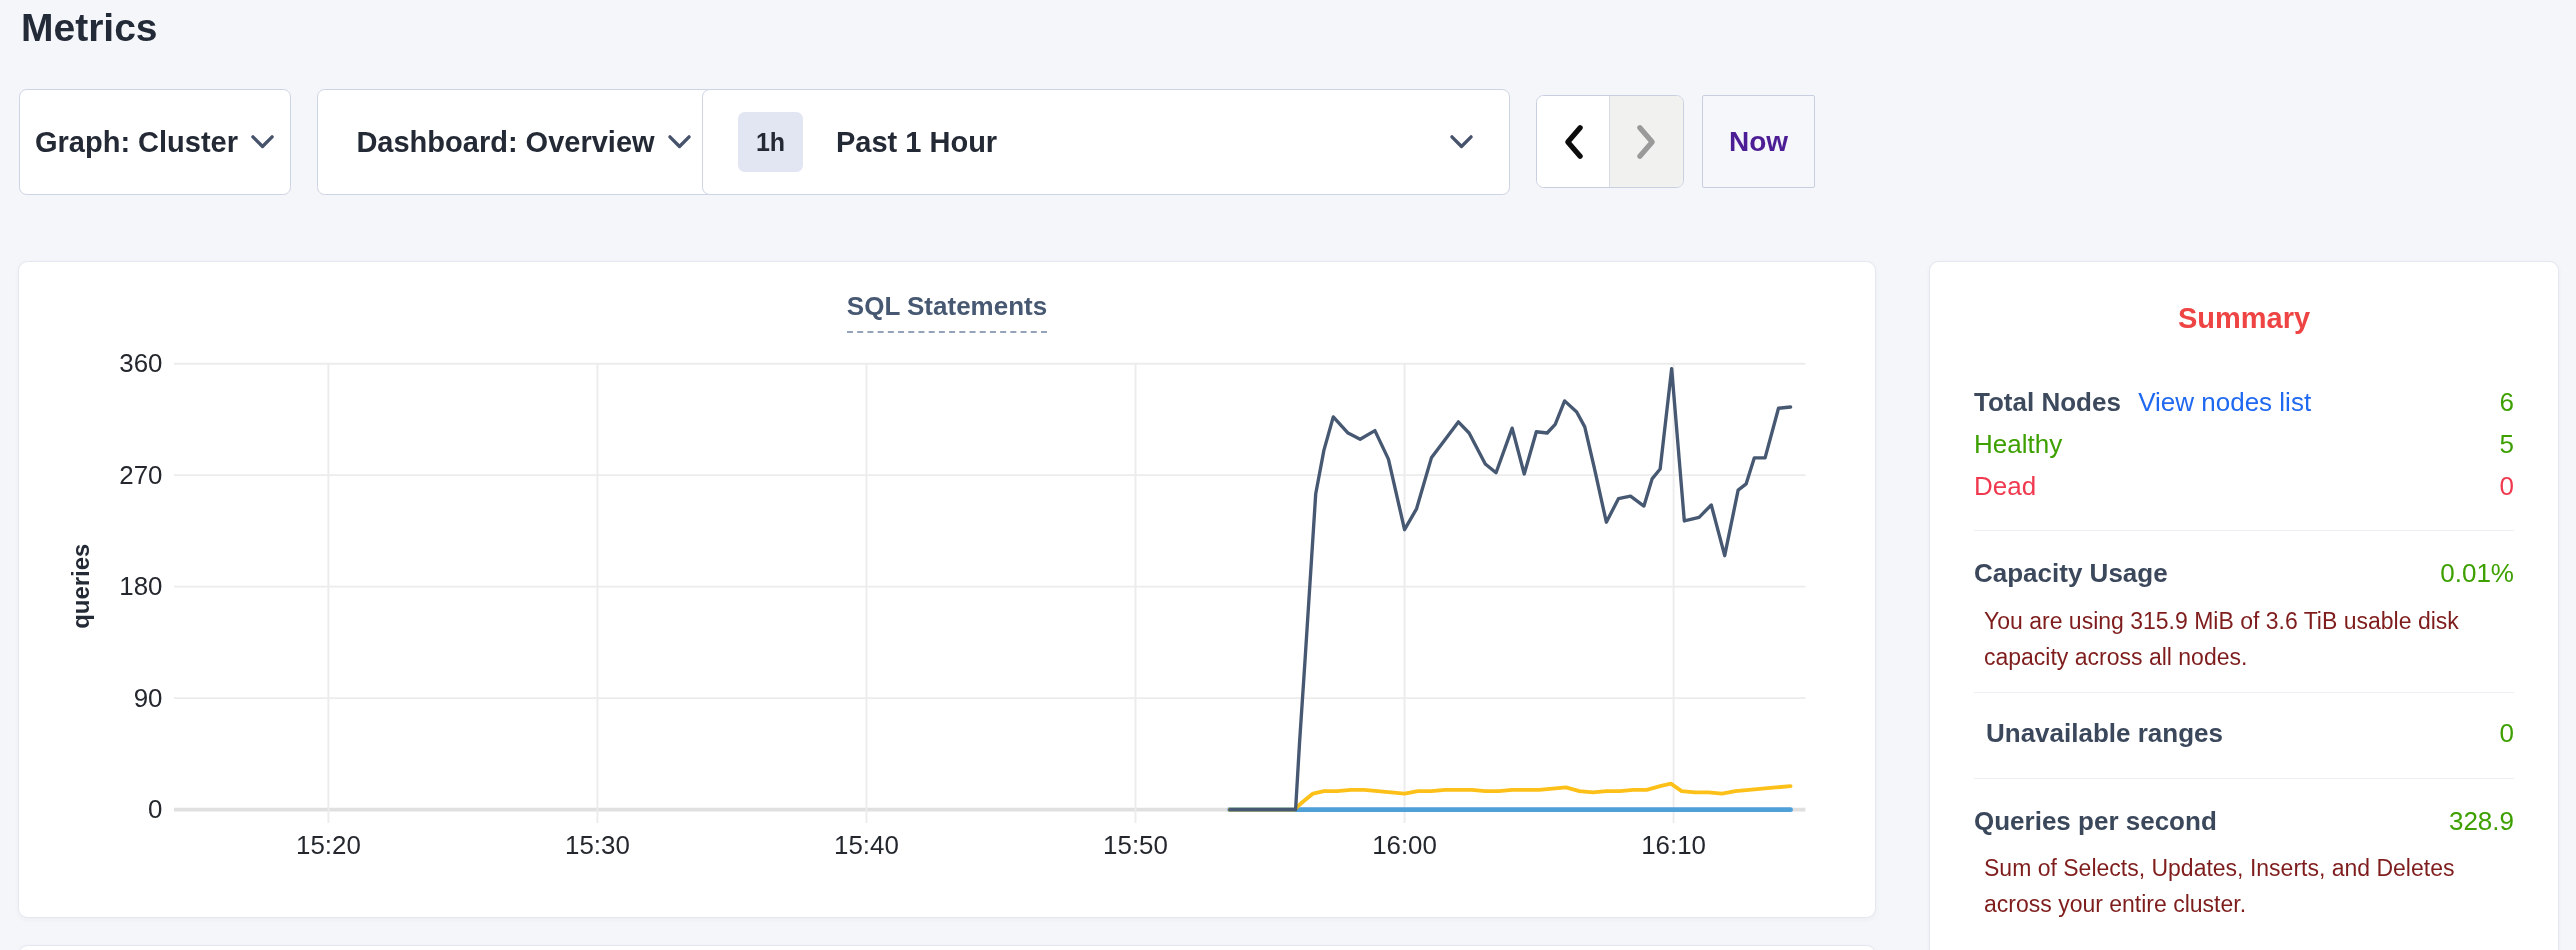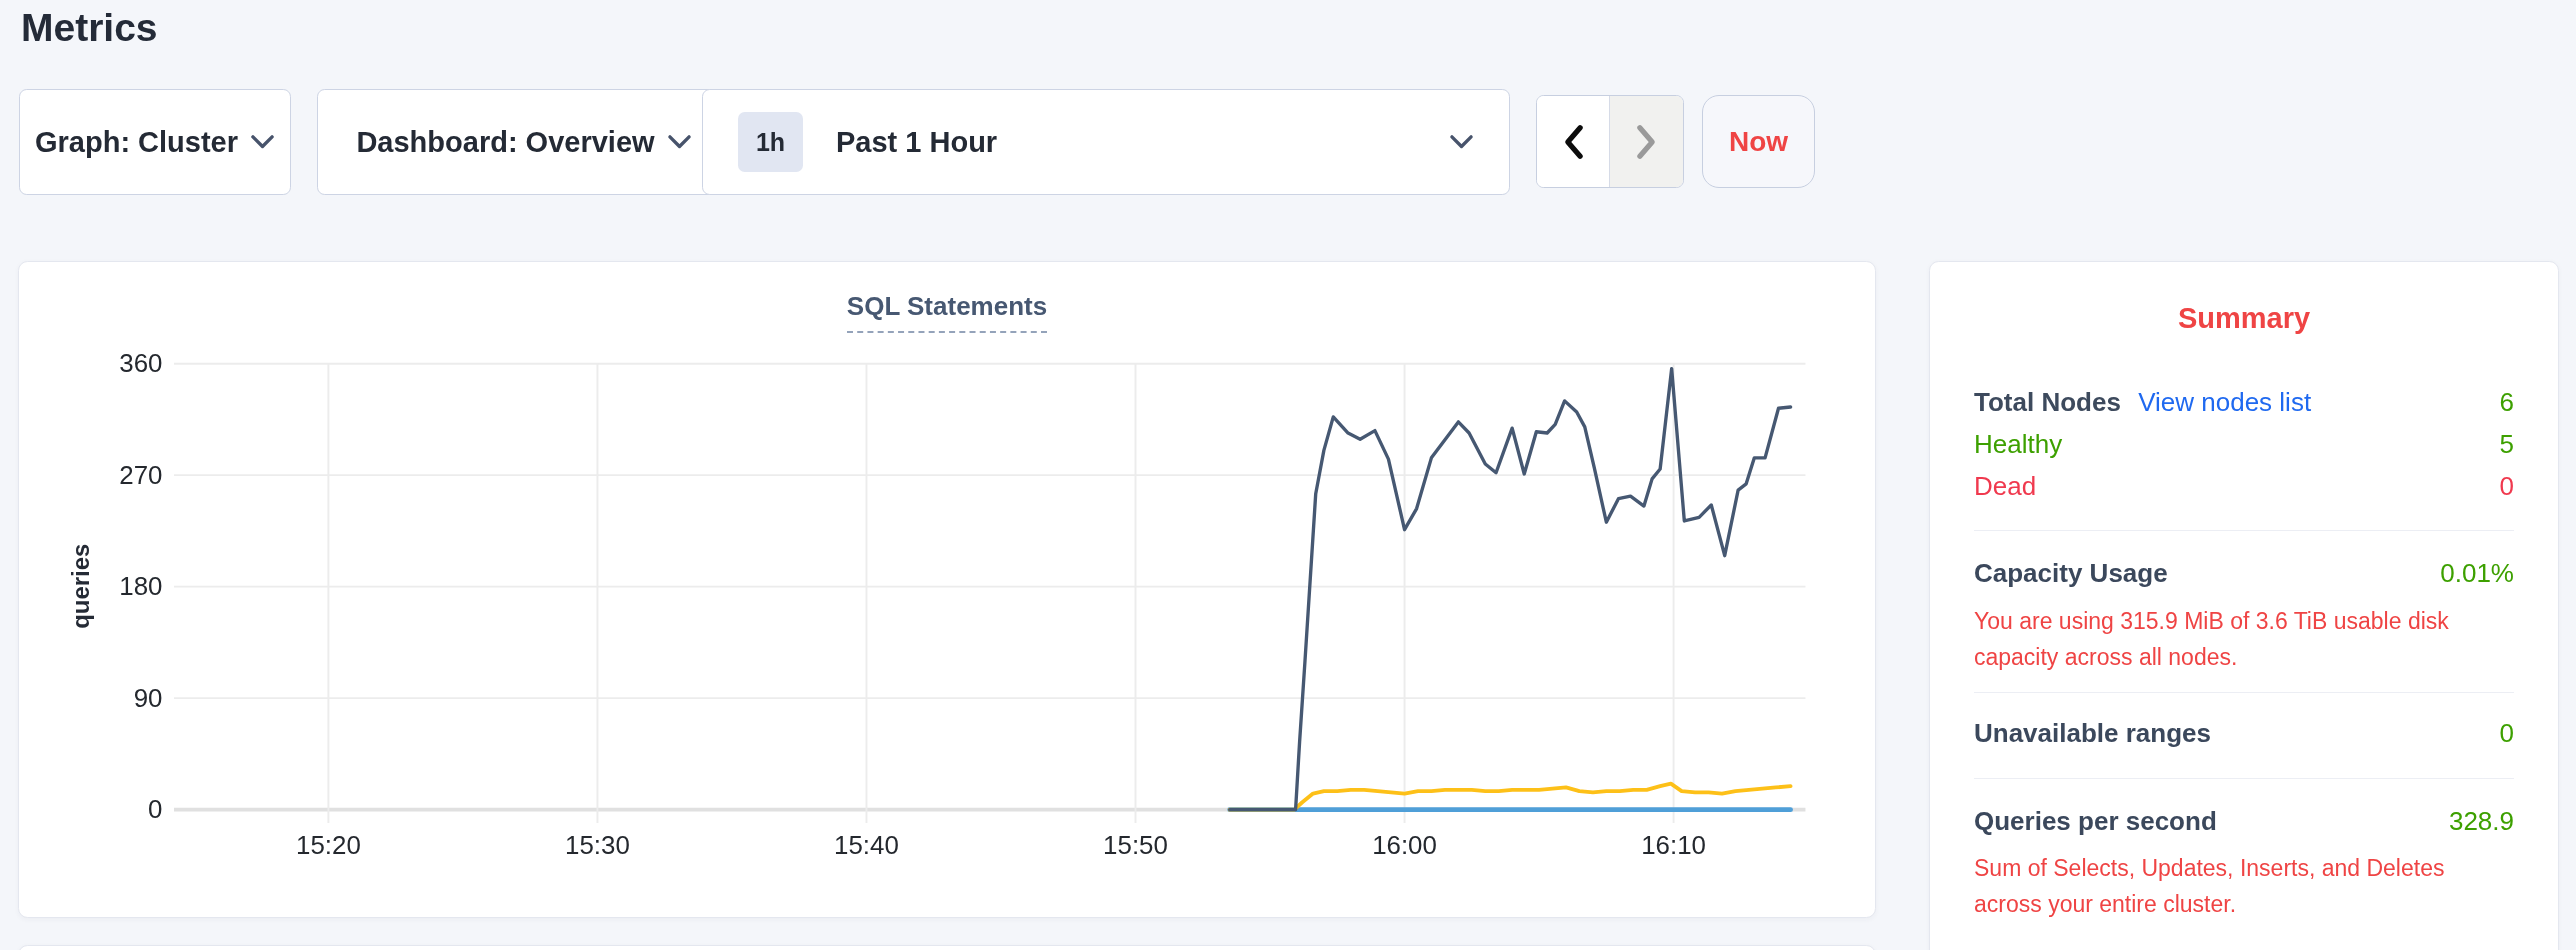--- a/index.html
+++ b/index.html
@@ -46,24 +46,24 @@
   }
   .arrow-half {
     width: 50%; height: 100%;
     display: flex; align-items: center; justify-content: center;
     cursor: pointer;
   }
   .arrow-prev { background: #ffffff; border-right: 1.9px solid #d6dbe7; }
   .arrow-next { background: #f1f1ef; }
   .now-btn {
     position: absolute; left: 1702px; top: 95px; width: 113px; height: 93px;
-    border: 1.9px solid #c7cfe0; border-radius: 17px;
+    border: 1.9px solid #c7cfe0; border-radius: 2px;
     background: #f6f7fb;
     display: flex; align-items: center; justify-content: center;
-    font-size: 28px; font-weight: bold; color: #ef4444;
+    font-size: 28px; font-weight: bold; color: #4c1d95;
     cursor: pointer;
   }
   
   .card {
     position: absolute; background: #ffffff;
     border: 1px solid #e4e7ef; border-radius: 9.6px;
     box-shadow: 0 1.9px 4.8px rgba(40,50,70,0.04);
   }
   .chart-card   { left: 18px;   top: 261px; width: 1858px; height: 657px; }
   .sidebar-card { left: 1929px; top: 261px; width: 630px;  height: 729px; }
@@ -100,21 +100,21 @@
   .red    { color: #f0394e; }
   .sum-hr { border: none; border-top: 1.9px solid #eceef4; margin-top: 17.3px; }
   .sect-head {
     display: flex; align-items: baseline;
     font-size: 26px; margin-top: 27px;
   }
   .sect-head .name { font-weight: bold; color: #3b485c; }
   .sect-head .spacer { flex: 1; }
   .sect-desc {
     margin-top: 13.4px;
-    font-size: 23px; line-height: 36px; color: #ef4444;
+    font-size: 23px; line-height: 36px; color: #7f1d1d; margin-left: 10px;
   }
 </style>
 </head>
 <body>
 
 <div class="page-title">Metrics</div>
 
 <div class="ctrl dd-graph">
   <span class="ctrl-label">Graph: Cluster</span>
   <span>
@@ -218,21 +218,21 @@
       </div>
     </div>
     <hr class="sum-hr">
     <div class="sect-head">
       <span class="name">Capacity Usage</span>
       <span class="spacer"></span>
       <span class="green">0.01%</span>
     </div>
     <div class="sect-desc">You are using 315.9 MiB of 3.6 TiB usable disk capacity across all nodes.</div>
     <hr class="sum-hr">
-    <div class="sect-head" style="margin-top:25px;">
+    <div class="sect-head" style="margin-top:25px;margin-left:12px;">
       <span class="name">Unavailable ranges</span>
       <span class="spacer"></span>
       <span class="green">0</span>
     </div>
     <hr class="sum-hr" style="margin-top:29px;">
     <div class="sect-head">
       <span class="name">Queries per second</span>
       <span class="spacer"></span>
       <span class="green">328.9</span>
     </div>

